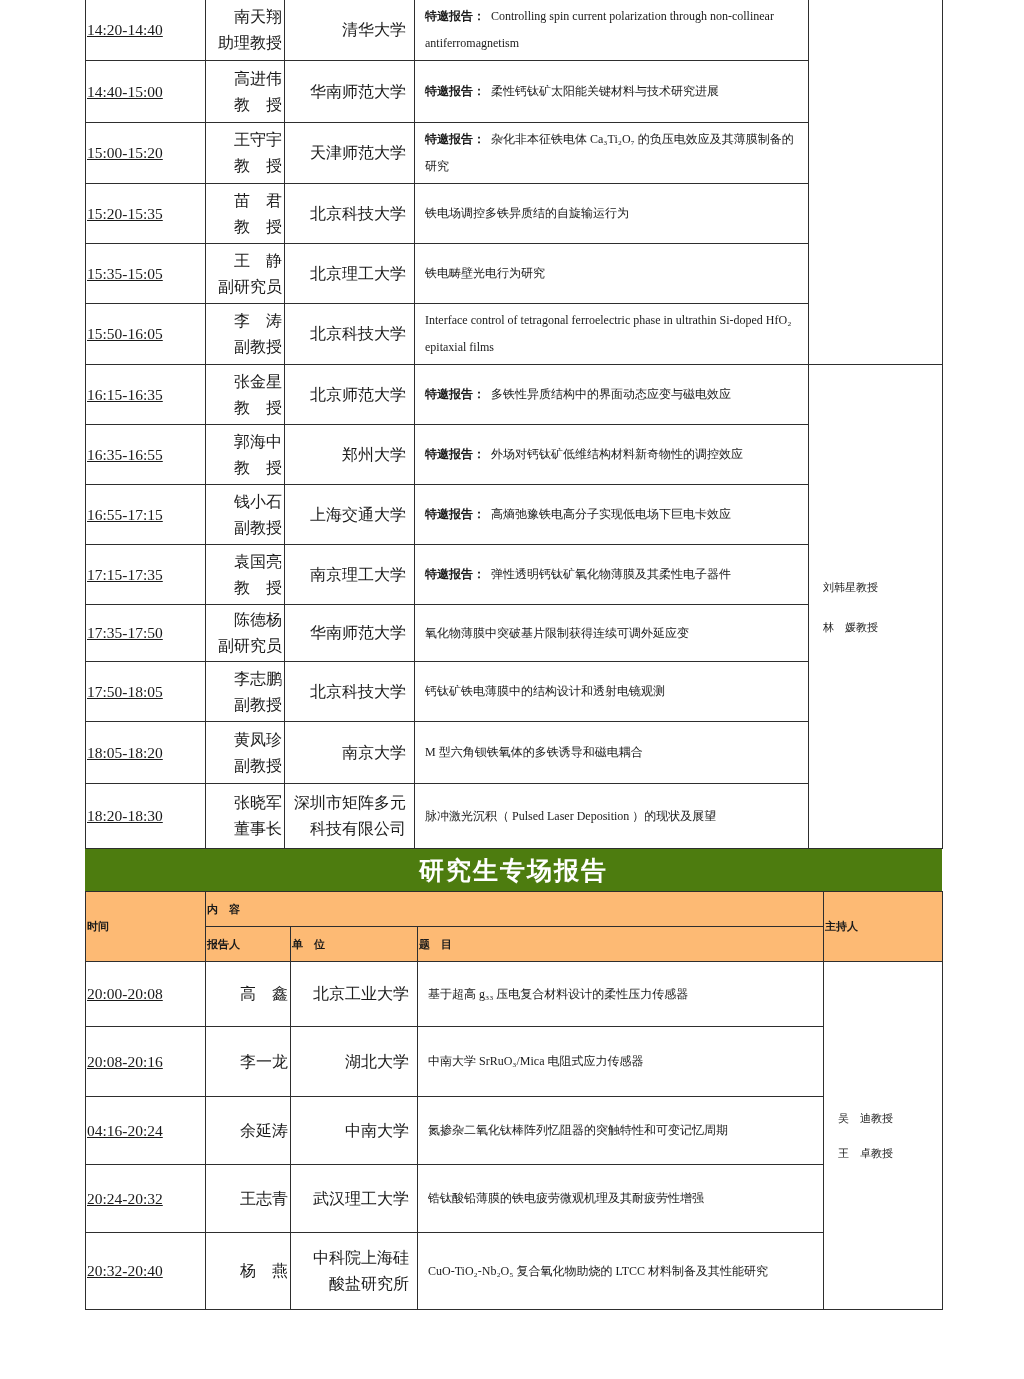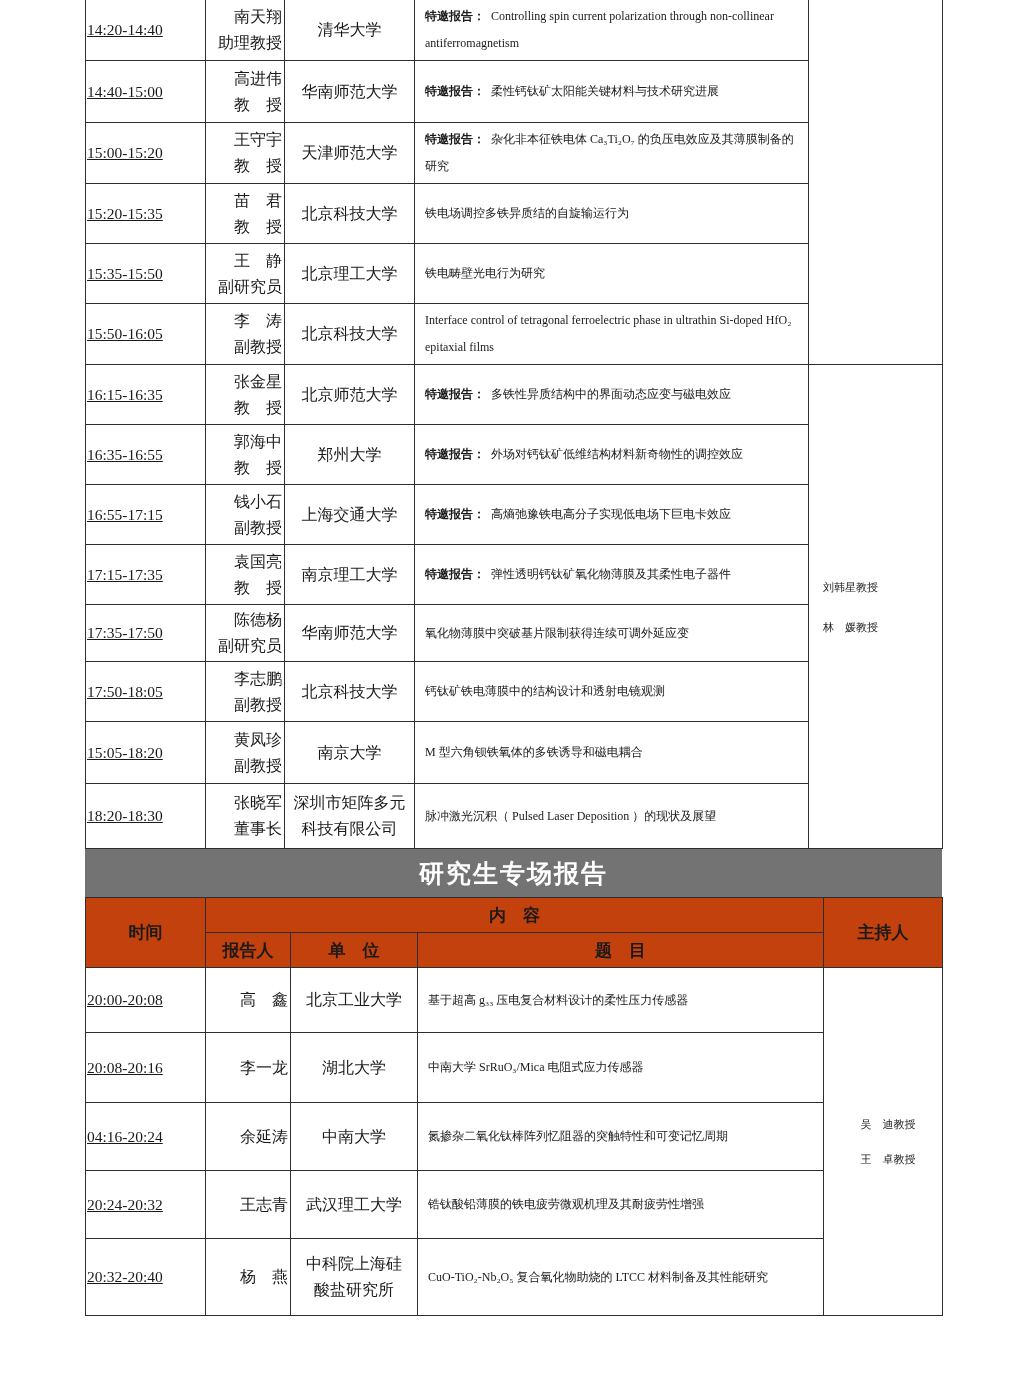--- a/index.html
+++ b/index.html
@@ -3,29 +3,29 @@
 <meta charset="utf-8">
 <style>
   html,body{margin:0;padding:0;background:#ffffff;}
   body{width:1024px;min-height:1379px;font-family:"Liberation Serif",serif;color:#1a1a1a;}
   .sheet{margin-left:85px;width:857px;}
   table{border-collapse:collapse;table-layout:fixed;width:857px;}
   td{border:1px solid #2e2e2e;vertical-align:middle;box-sizing:border-box;overflow:hidden;}
   .main tr:first-child td{border-top:none;}
   td.time{text-align:left;font-size:15.5px;font-family:"Liberation Serif",serif;text-decoration:underline;}
   td.speaker{text-align:right;font-size:16px;line-height:26px;padding:2px 2px;}
-  td.aff{font-size:16px;line-height:26px;padding:2px 8px;text-align:center;}
+  td.aff{font-size:16px;line-height:26px;padding:2px 8px;text-align:right;}
   td.topic{font-size:12px;line-height:27px;padding:3px 10px;text-align:left;}
   td.topic b.pfx{font-family:"Liberation Sans",sans-serif;font-weight:bold;margin-right:6px;}
   td.topic b.pfx:empty{display:none;margin:0;}
   td.mod{font-size:11px;line-height:40px;padding:2px 4px 2px 14px;text-align:left;vertical-align:middle;}
-  .banner{height:48px;background:#737373;display:flex;align-items:center;justify-content:center;}
+  .banner{height:42px;background:#4d7c0f;display:flex;align-items:center;justify-content:center;}
   .banner span{color:#ffffff;font-family:"Liberation Sans",sans-serif;font-weight:bold;font-size:25px;letter-spacing:2px;}
-  .student td.head{background:#c2410c;font-family:"Liberation Sans",sans-serif;font-weight:bold;font-size:17px;text-align:center;}
-  .student td.mod{line-height:35px;text-align:center;}
+  .student td.head{background:#fdba74;font-family:"Liberation Sans",sans-serif;font-weight:bold;font-size:11px;text-align:left;}
+  .student td.mod{line-height:35px;}
   
   .h60{height:60px}.h62{height:62px}.h63{height:56px}.h65{height:65px}
   .h35{height:35px}.h70{height:70px}.h68{height:68px}.h77{height:77px}
 </style>
 </head>
 <body>
 
 <div class="sheet">
 
   <table class="main">
@@ -68,21 +68,21 @@
       <tr class="h60">
         <td class="time">15:20-15:35</td>
         <td class="speaker">
             <div>苗　君</div>
             <div>教　授</div>
           </td>
         <td class="aff">北京科技大学</td>
         <td class="topic"><span>铁电场调控多铁异质结的自旋输运行为</span></td>
       </tr>
       <tr class="h60">
-        <td class="time">15:35-15:50</td>
+        <td class="time">15:35-15:05</td>
         <td class="speaker">
             <div>王　静</div>
             <div>副研究员</div>
           </td>
         <td class="aff">北京理工大学</td>
         <td class="topic"><span>铁电畴壁光电行为研究</span></td>
       </tr>
       <tr class="h60">
         <td class="time">15:50-16:05</td>
         <td class="speaker">
@@ -144,21 +144,21 @@
       <tr class="h60">
         <td class="time">17:50-18:05</td>
         <td class="speaker">
             <div>李志鹏</div>
             <div>副教授</div>
           </td>
         <td class="aff">北京科技大学</td>
         <td class="topic"><span>钙钛矿铁电薄膜中的结构设计和透射电镜观测</span></td>
       </tr>
       <tr class="h62">
-        <td class="time">15:05-18:20</td>
+        <td class="time">18:05-18:20</td>
         <td class="speaker">
             <div>黄凤珍</div>
             <div>副教授</div>
           </td>
         <td class="aff">南京大学</td>
         <td class="topic"><span>M 型六角钡铁氧体的多铁诱导和磁电耦合</span></td>
       </tr>
       <tr class="h65">
         <td class="time">18:20-18:30</td>
         <td class="speaker">

